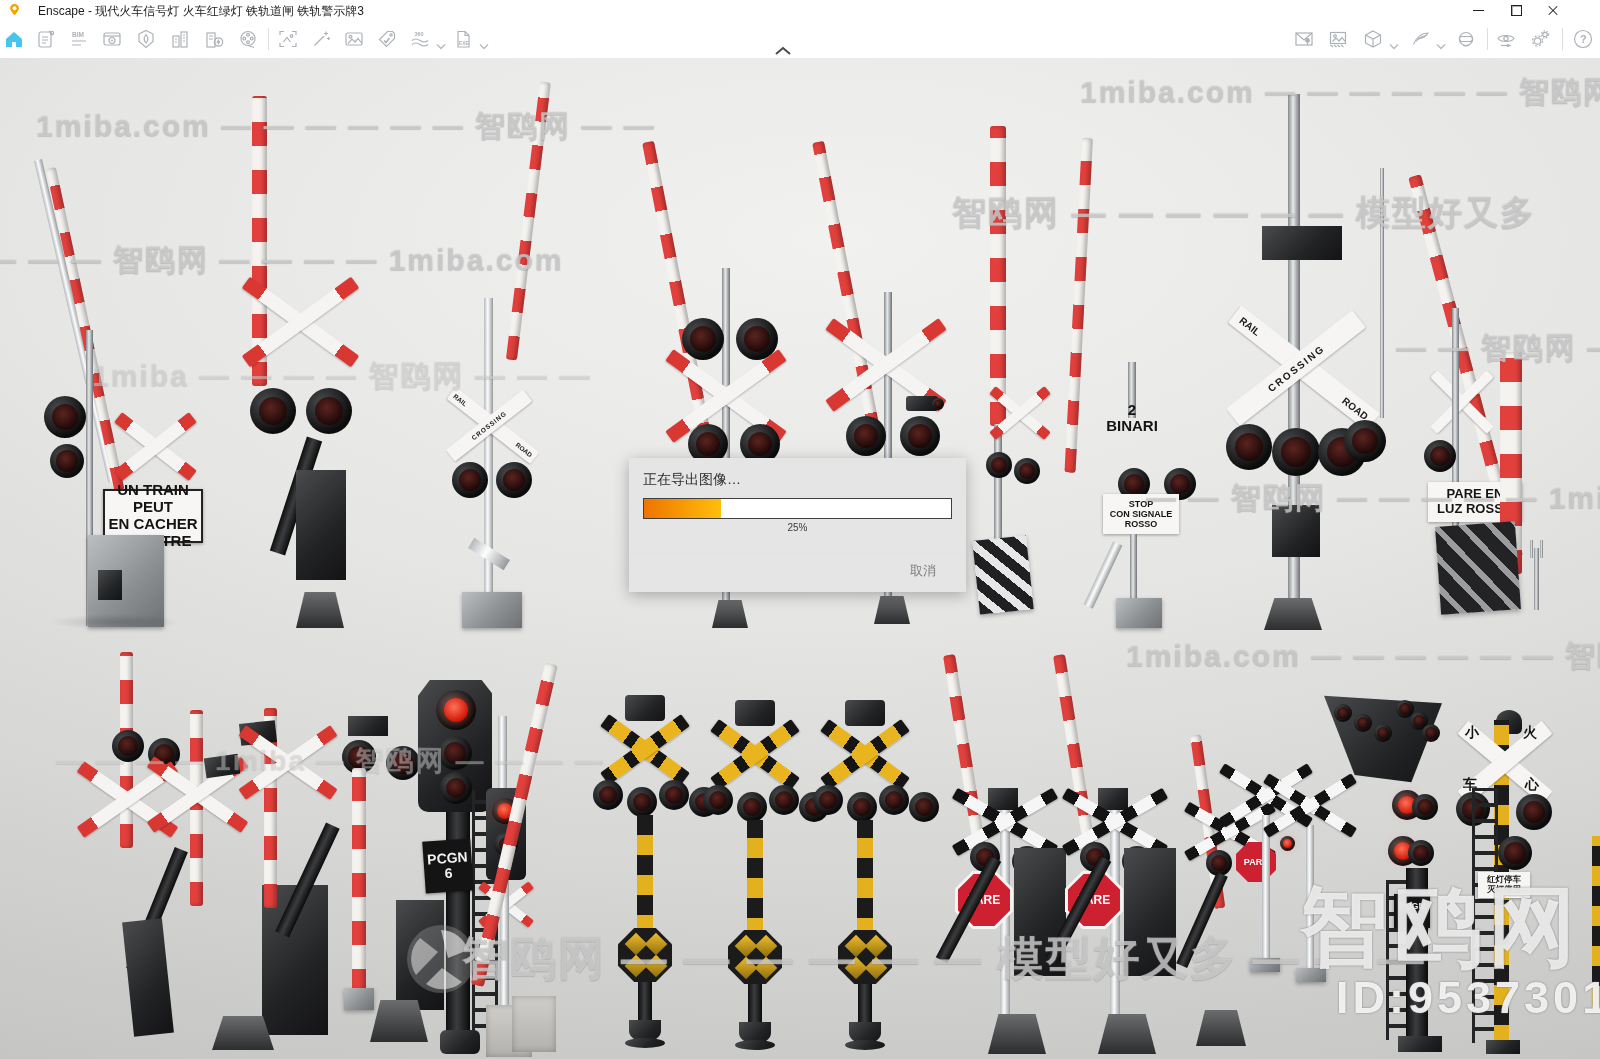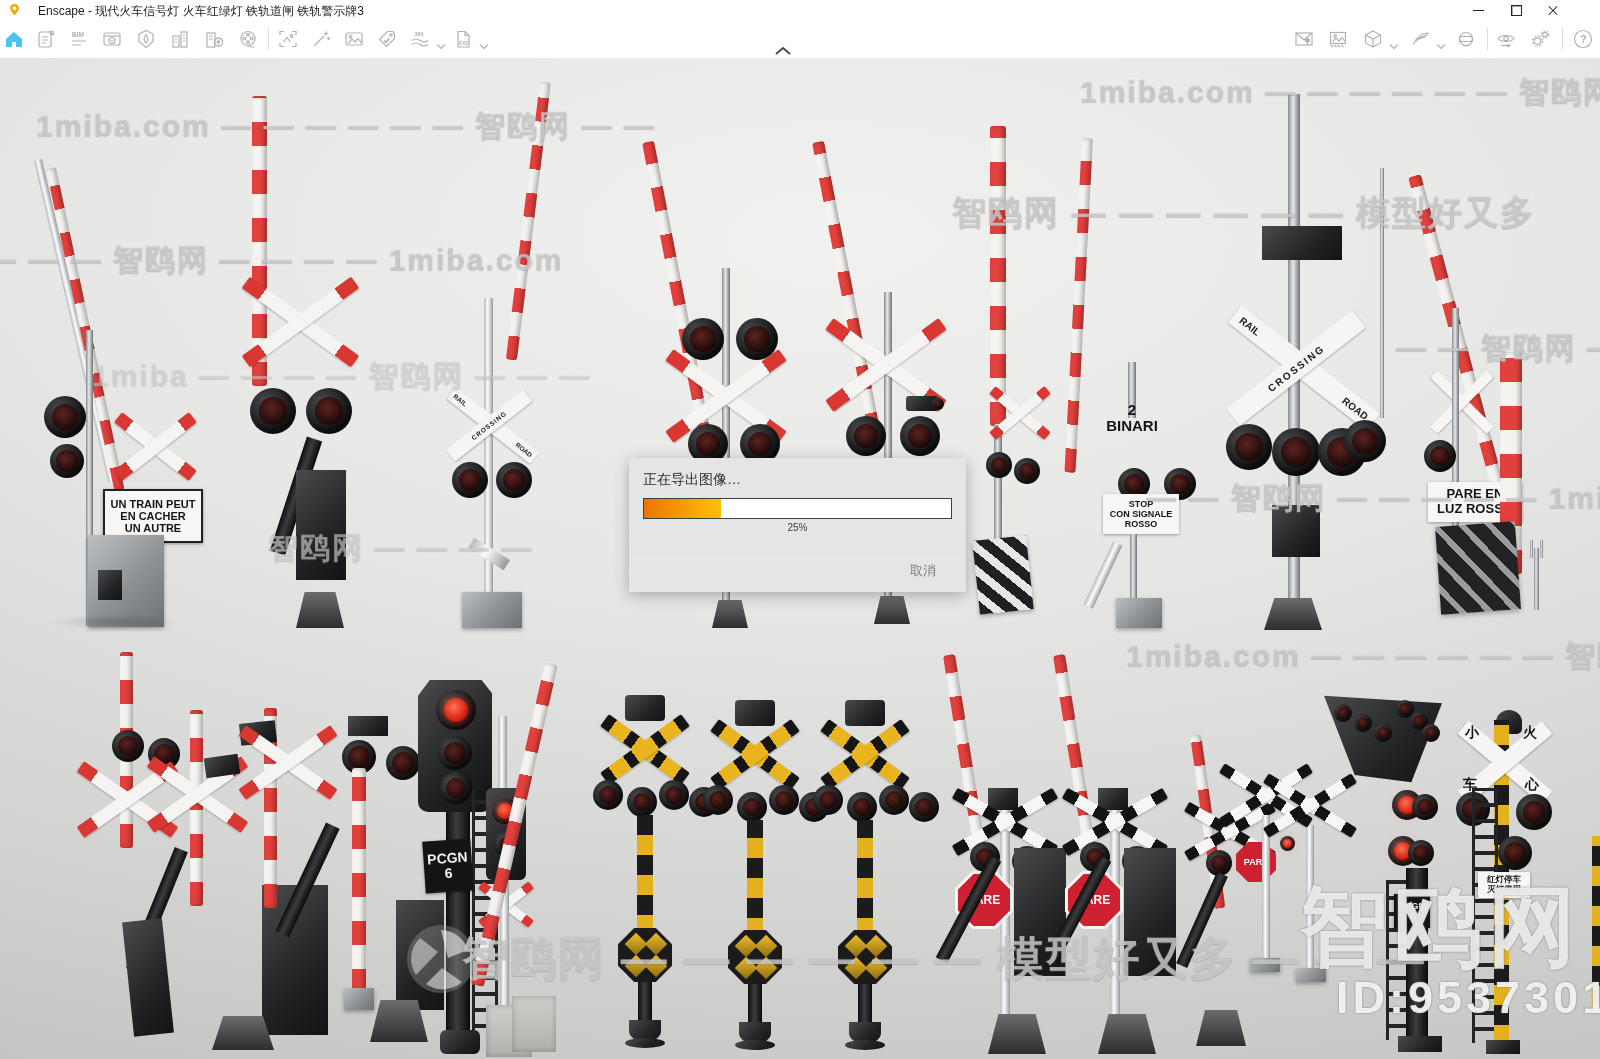--- a/index.html
+++ b/index.html
@@ -263,21 +263,21 @@
   <div class="brw" style="left:46px;top:168px;width:10px;height:330px;transform:rotate(-12deg);transform-origin:top"></div>
   <div class="pl" style="left:86px;top:330px;width:7px;height:296px"></div>
   <div class="lt" style="left:44px;top:396px;width:42px;height:42px">
       <i></i>
     </div>
   <div class="lt" style="left:50px;top:444px;width:34px;height:34px">
       <i></i>
     </div>
   <div class="xa wr" style="left:108px;top:440px;width:95px;height:13px;transform:rotate(38deg)"></div>
   <div class="xa wr" style="left:108px;top:440px;width:95px;height:13px;transform:rotate(-38deg)"></div>
-  <div class="sgn" style="left:103px;top:489px;width:96px;height:50px;font-size:11px;border:2px solid #222">
+  <div class="sgn" style="left:103px;top:489px;width:96px;height:50px;font-size:15px;border:2px solid #222">
     <span>UN TRAIN PEUT</span>
       <span>EN CACHER</span>
       <span>UN AUTRE</span>
     </div>
   <div class="bx" style="left:88px;top:535px;width:76px;height:92px"></div>
   <div class="bxd" style="left:98px;top:570px;width:24px;height:30px"></div>
   <div class="shadow" style="left:50px;top:614px;width:130px;height:16px"></div>
 
   <div class="brw" style="left:252px;top:96px;width:15px;height:290px"></div>
   <div class="xa wr" style="left:233px;top:315px;width:135px;height:14px;transform:rotate(36deg)"></div>
@@ -700,22 +700,22 @@
 
   <div class="byb" style="left:1592px;top:836px;width:10px;height:170px"></div>
 
   <div class="wm" style="left:1080px;top:72px">1miba.com — — — — — — 智鸥网 — — — — —</div>
   <div class="wm" style="left:36px;top:106px">1miba.com — — — — — — 智鸥网 — —</div>
   <div class="wm" style="left:952px;top:190px;font-size:34px">智鸥网 — — — — — — 模型好又多</div>
   <div class="wm" style="left:-14px;top:240px">— — — 智鸥网 — — — — 1miba.com</div>
   <div class="wm" style="left:1396px;top:328px">— — 智鸥网 — — —</div>
   <div class="wm" style="left:92px;top:356px;opacity:.7">1miba — — — — 智鸥网 — — —</div>
   <div class="wm" style="left:1146px;top:478px">— — 智鸥网 — — — — — 1miba.com</div>
-  <div class="wm" style="left:268px;top:528px;opacity:.8">智鸥网 — — — —</div>
   <div class="wm" style="left:1126px;top:636px">1miba.com — — — — — — 智鸥网 — —</div>
+  <div class="wm" style="left:56px;top:742px;opacity:.6;font-size:28px">— — — — 1miba — 智鸥网 — — — —</div>
   <svg style="position:absolute;left:402px;top:920px;width:78px;height:78px;z-index:60" viewBox="0 0 78 78">
     <circle cx="39" cy="39" r="34" fill="rgba(160,160,160,.35)"></circle>
     <path d="M39 10 A29 29 0 0 1 66 30 L46 38 Z" fill="rgba(255,255,255,.55)"></path>
     <path d="M14 55 A29 29 0 0 1 18 18 L36 32 Z" fill="rgba(255,255,255,.45)"></path>
     <path d="M60 62 A29 29 0 0 1 24 64 L40 48 Z" fill="rgba(255,255,255,.5)"></path>
     </svg>
   <div class="wm xl" style="left:462px;top:928px">智鸥网 — — — — — — 模型好又多 — — —</div>
   <div class="wm h1" style="left:1300px;top:868px">智鸥网</div>
   <div class="wm h2" style="left:1336px;top:972px">ID:953730115</div>
 </div>

